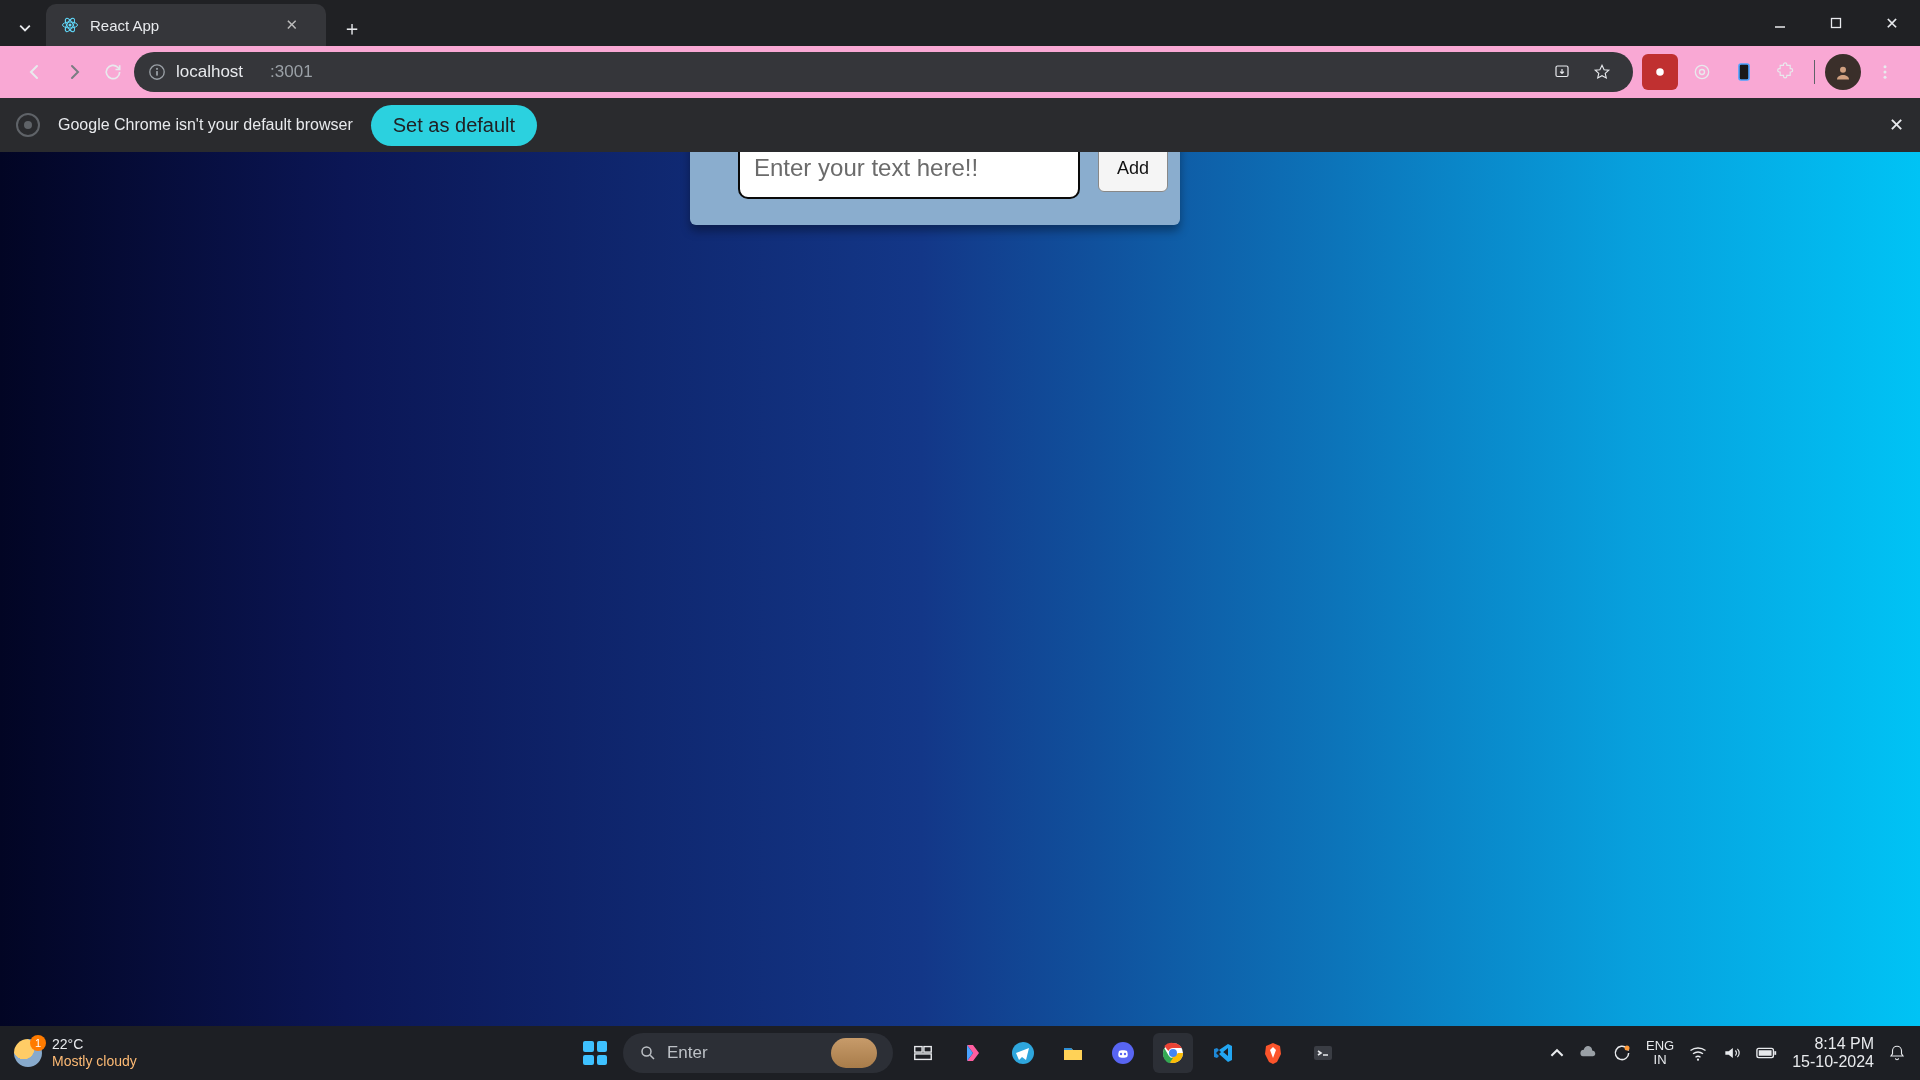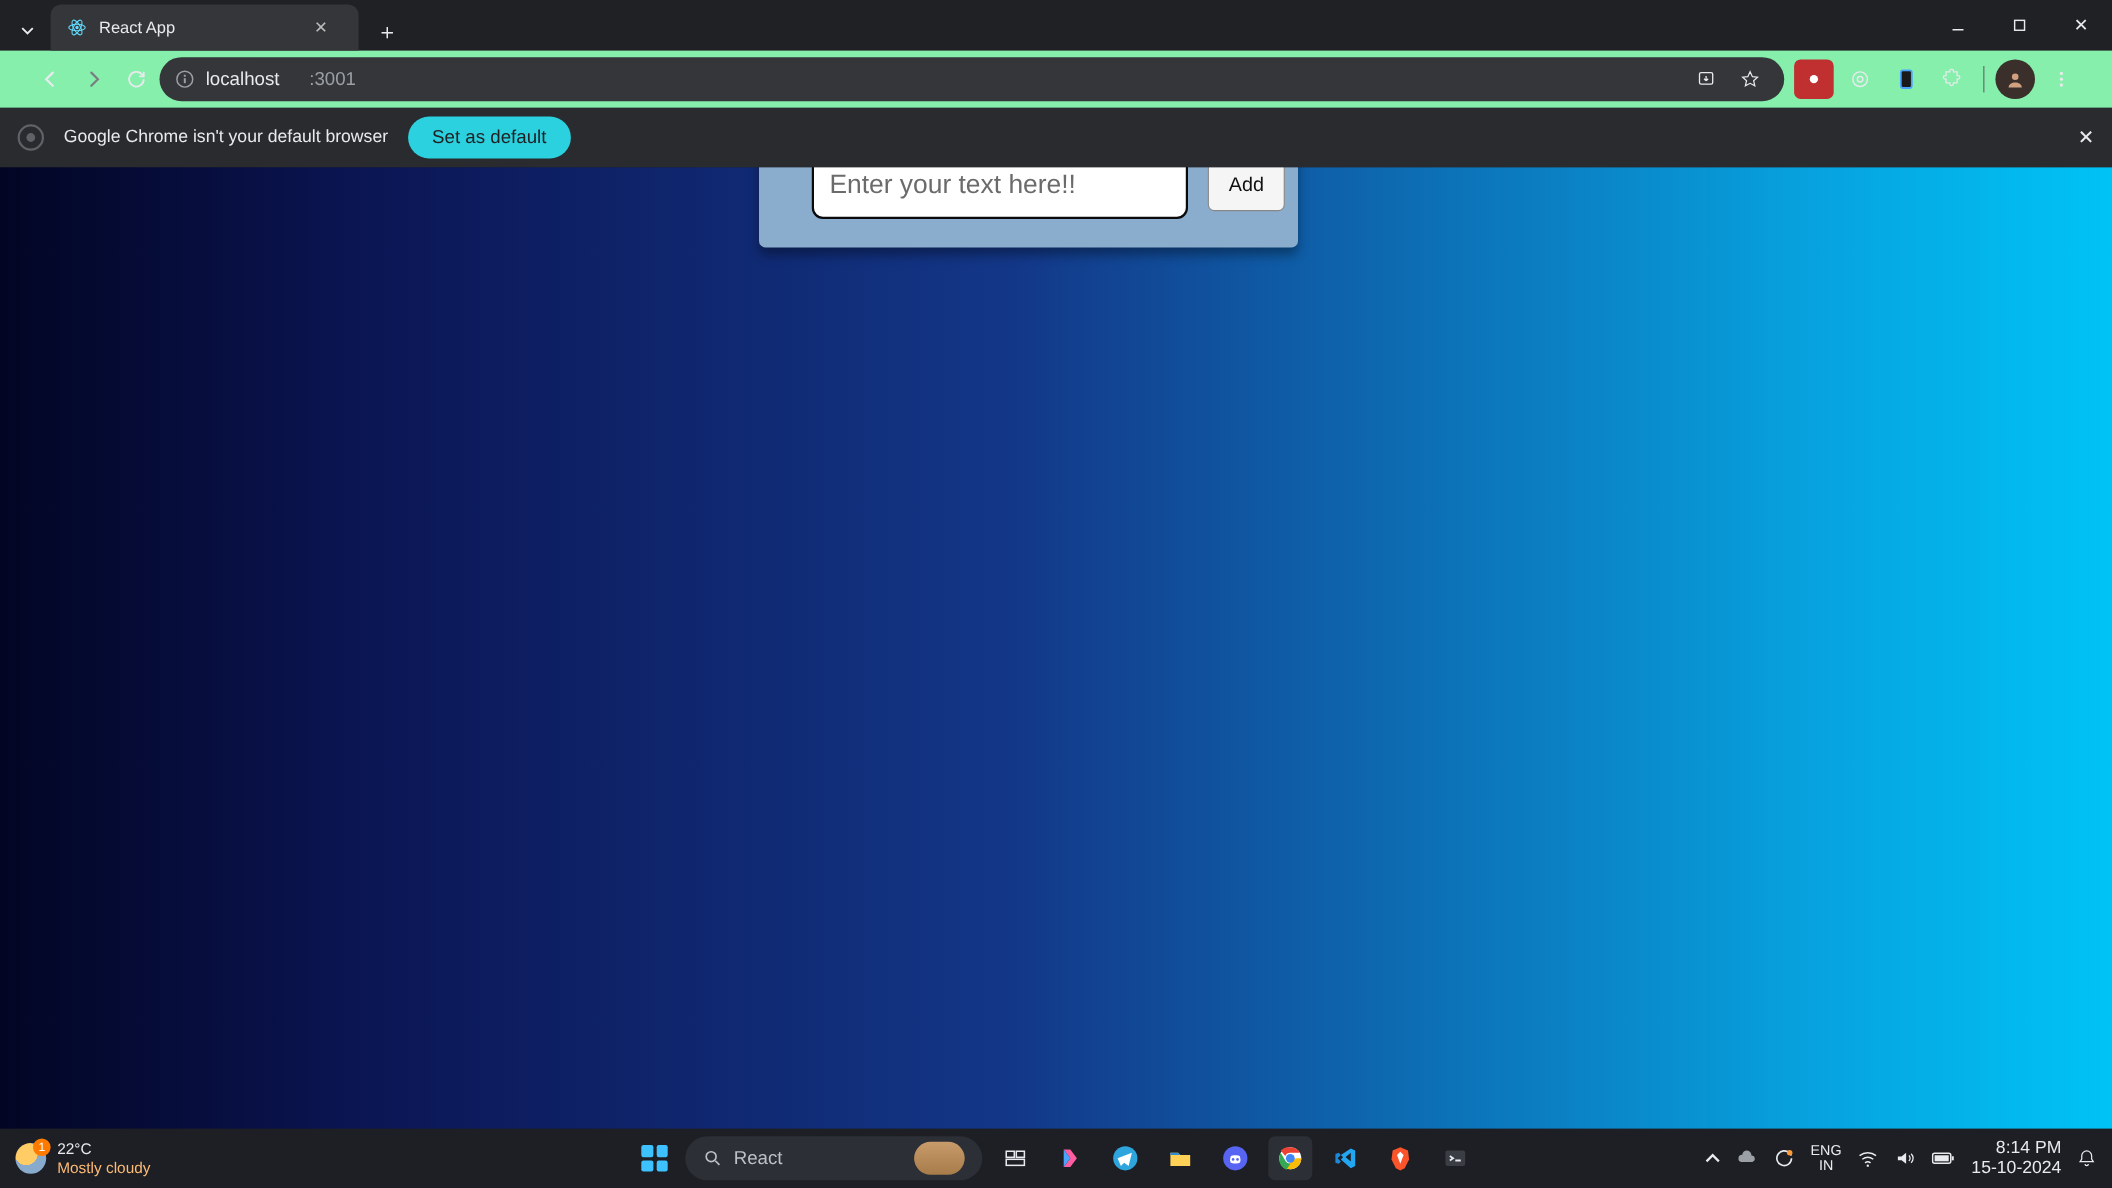--- a/index.html
+++ b/index.html
@@ -55,22 +55,22 @@
   }
   .window-controls{
     position:absolute;right:0;top:0;height:46px;display:flex;
   }
   .window-controls div{
     width:56px;display:flex;align-items:center;justify-content:center;color:#e8eaed;font-size:16px;
   }
 
   
   .toolbar{
-    height:52px;display:flex;align-items:center;padding:0 28px;gap:3px;
-    background:#86efac;
+    height:52px;display:flex;align-items:center;padding:0 17px;gap:3px;
+    background:#f9a8d4;
   }
   .nav-btn{width:36px;height:36px;display:flex;align-items:center;justify-content:center;color:#9aa0a6;font-size:20px;border-radius:50%;}
   .nav-btn.enabled{color:#e8eaed;}
   .url-bar{
     flex:1;height:40px;background:#35363a;border-radius:22px;display:flex;align-items:center;padding:0 14px;gap:10px;font-size:17px;color:#bdc1c6;
   }
   .url-bar .url-text{color:#e8eaed;}
   .url-bar .url-port{color:#9aa0a6;margin-left:17px;}
   .url-actions{display:flex;gap:6px;margin-left:auto;}
   .icon-btn{width:34px;height:34px;display:flex;align-items:center;justify-content:center;color:#e8eaed;font-size:18px;border-radius:50%;}
@@ -82,21 +82,21 @@
   .bookmark{display:flex;align-items:center;gap:8px;color:#e8eaed;font-size:15px;}
   .bookmark .g-icon{
     width:20px;height:20px;border-radius:50%;background:#fff;display:flex;align-items:center;justify-content:center;
   }
 
   
   .infobar{height:54px;display:flex;align-items:center;padding:0 16px;gap:18px;background:#2a2b2e;color:#e8eaed;font-size:16px;}
   .infobar .chrome-badge{width:24px;height:24px;border-radius:50%;border:2px solid #5f6368;display:flex;align-items:center;justify-content:center;}
   .infobar .chrome-badge::after{content:"";width:8px;height:8px;border-radius:50%;background:#5f6368;}
   .set-default-btn{
-    background:#2bd1df;color:#202124;font-size:17px;font-weight:500;
+    background:#2bd1df;color:#202124;font-size:20px;font-weight:500;
     padding:9px 22px;border-radius:22px;border:none;
   }
   .infobar .close-info{margin-left:auto;color:#e8eaed;font-size:18px;}
 
   
   .page{
     position:absolute;left:0;right:0;top:0;bottom:0;
     padding-top:188px; 
     background:linear-gradient(90deg,#020524 0%,#0b1655 18%,#133788 48%,#07a0dd 85%,#00c3f5 100%);
   }
@@ -306,21 +306,21 @@
         <span></span>
         <span></span>
         <span></span>
         <span></span>
       </div>
     <div class="search-box">
       <svg width="18" height="18" viewBox="0 0 24 24">
           <circle cx="10" cy="10" r="6" stroke="#bdc1c6" stroke-width="2" fill="none"></circle>
           <path d="M15 15l5 5" stroke="#bdc1c6" stroke-width="2"></path>
         </svg>
-      <span>React</span>
+      <span>Enter</span>
       <span class="task-app cat" style="margin-left:auto;width:46px;height:30px;border-radius:16px;"></span>
     </div>
     <div class="task-app" style="color:#e8eaed;">
       <svg width="22" height="22" viewBox="0 0 24 24">
           <rect x="3" y="5" width="8" height="6" stroke="#e8eaed" stroke-width="1.5" fill="none"></rect>
           <rect x="13" y="5" width="8" height="6" stroke="#e8eaed" stroke-width="1.5" fill="none"></rect>
           <rect x="3" y="13" width="18" height="6" stroke="#e8eaed" stroke-width="1.5" fill="none"></rect>
         </svg>
     </div>
     <div class="task-app">

